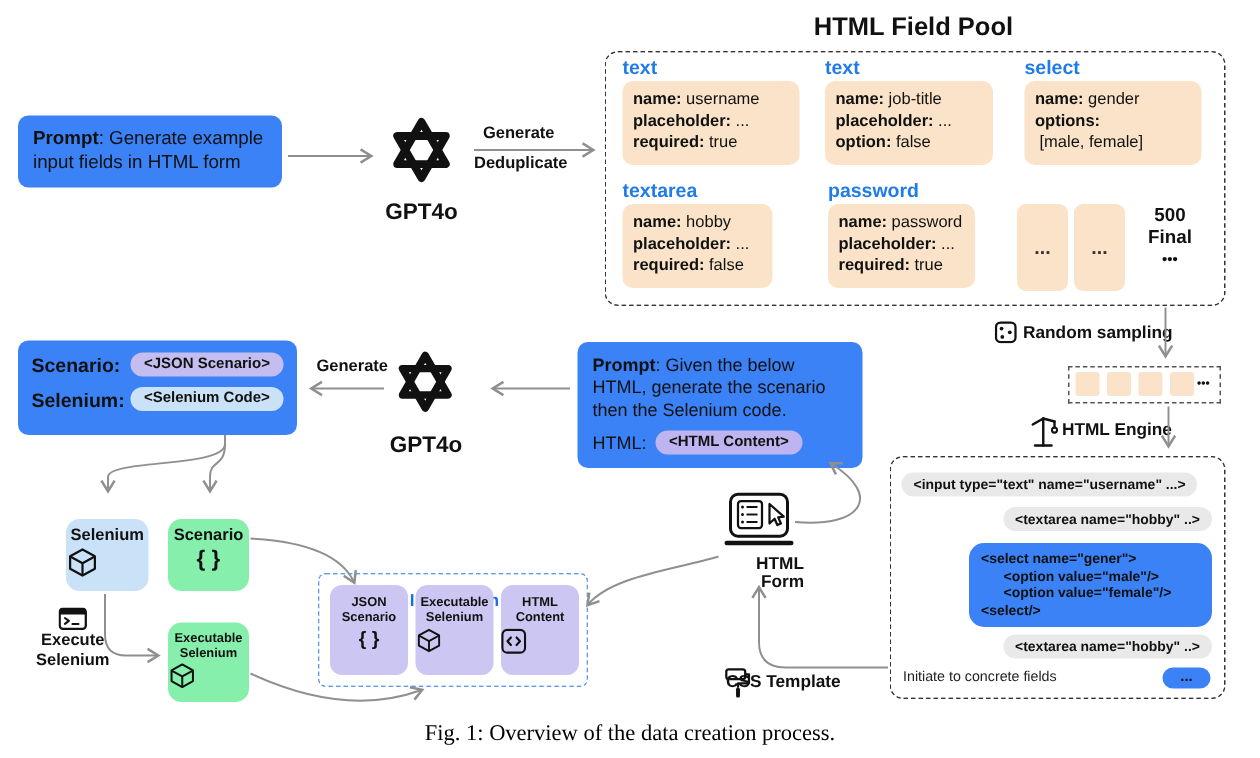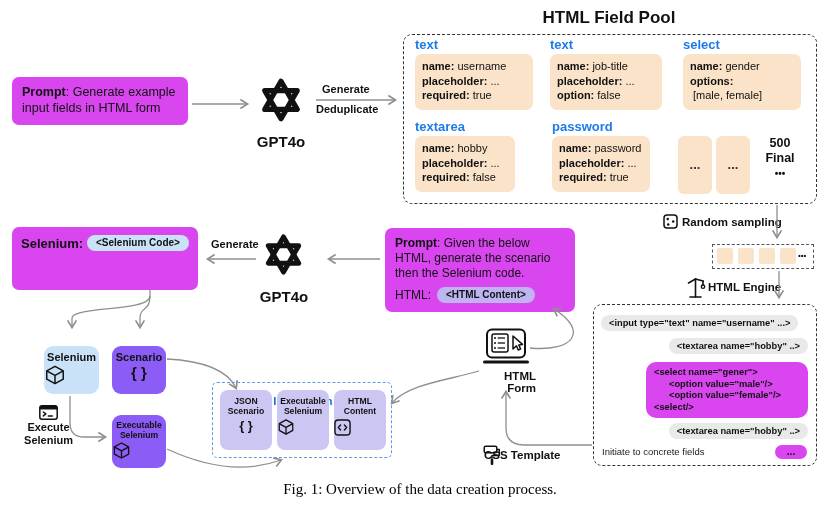--- a/index.html
+++ b/index.html
@@ -1,34 +1,34 @@
 <!DOCTYPE html>
 <html><head>
 <meta charset="utf-8">
 <style>
   html,body{margin:0;padding:0;background:#fff;}
   #canvas{position:relative;width:840px;height:505px;background:#fff;
           font-family:"Liberation Sans",sans-serif;color:#111;overflow:hidden;}
   .abs{position:absolute;}
   .b{font-weight:bold;}
-  .graybox{background:#d946ef;border-radius:7px;}
+  .graybox{background:#3b82f6;border-radius:7px;}
   .peach{background:#FAE3C8;border-radius:6px;}
   .ftype{color:#1E7BE8;font-weight:bold;font-size:13px;line-height:14px;margin-bottom:2px;}
   .fcard{background:#FAE3C8;border-radius:7px;padding:5px 7px;font-size:11px;line-height:14.5px;}
   .fk{font-weight:bold;margin-right:3px;}
   .dashbox{border:1.6px dashed #333;border-radius:9px;}
   .pill{display:inline-block;border-radius:9px;padding:2px 9px;font-weight:bold;font-size:10px;line-height:12px;}
   .ppurple{background:#C4BDF0;}
   .pblue{background:#C9E2F8;}
   .ppurple2{background:#BDB4F0;}
   .codepill{position:absolute;background:#E9E9E9;border-radius:9px;padding:3px 8px;
             font-size:9.3px;font-weight:bold;white-space:nowrap;}
   .nodebox{border-radius:9px;text-align:center;}
   .nblue{background:#C9E2F8;}
-  .npurple{background:#8b5cf6;}
+  .npurple{background:#86efac;}
   .nodetitle{font-weight:bold;font-size:11px;padding-top:5px;line-height:12px;}
   .minicard-dots{font-weight:bold;font-size:13px;color:#333;text-align:center;}
   .fincard{position:absolute;width:52px;height:60px;background:#CCC6F2;border-radius:8px;text-align:center;}
   .fincard .lbl{font-weight:bold;font-size:8.6px;line-height:10px;padding-top:6px;}
   svg{display:block;}
 </style>
 </head>
 <body>
 
 <div id="canvas">
@@ -166,20 +166,24 @@
       <div style="padding-left:15px;">&lt;option value="male"/&gt;</div>
       <div style="padding-left:15px;">&lt;option value="female"/&gt;</div>
       <div>&lt;select/&gt;</div>
     </div>
     <div class="codepill" style="right:8px;top:118px;">&lt;textarea name="hobby" ..&gt;</div>
     <div class="abs" style="left:8px;bottom:8px;font-size:9.5px;color:#222;">Initiate to concrete fields</div>
     <div class="abs graybox b" style="right:9px;bottom:6px;width:32px;text-align:center;font-size:10px;line-height:14px;border-radius:8px;">...</div>
   </div>
 
   <div class="abs graybox" style="left:12px;top:227px;width:186px;height:63px;padding:8px 9px;box-sizing:border-box;">
+    <div style="display:flex;align-items:center;margin-bottom:7px;">
+      <b style="font-size:13px;width:66px;">Scenario:</b>
+      <span class="pill ppurple">&lt;JSON Scenario&gt;</span>
+    </div>
     <div style="display:flex;align-items:center;">
       <b style="font-size:13px;width:66px;">Selenium:</b>
       <span class="pill pblue">&lt;Selenium Code&gt;</span>
     </div>
   </div>
 
   <div class="abs b" style="left:211px;top:238px;font-size:11px;">Generate</div>
 
   <svg class="abs" style="left:261px;top:232px" width="45" height="45" viewBox="-32 -32 64 64">
     <g fill="none" stroke="#111" stroke-width="7" stroke-linejoin="round">

